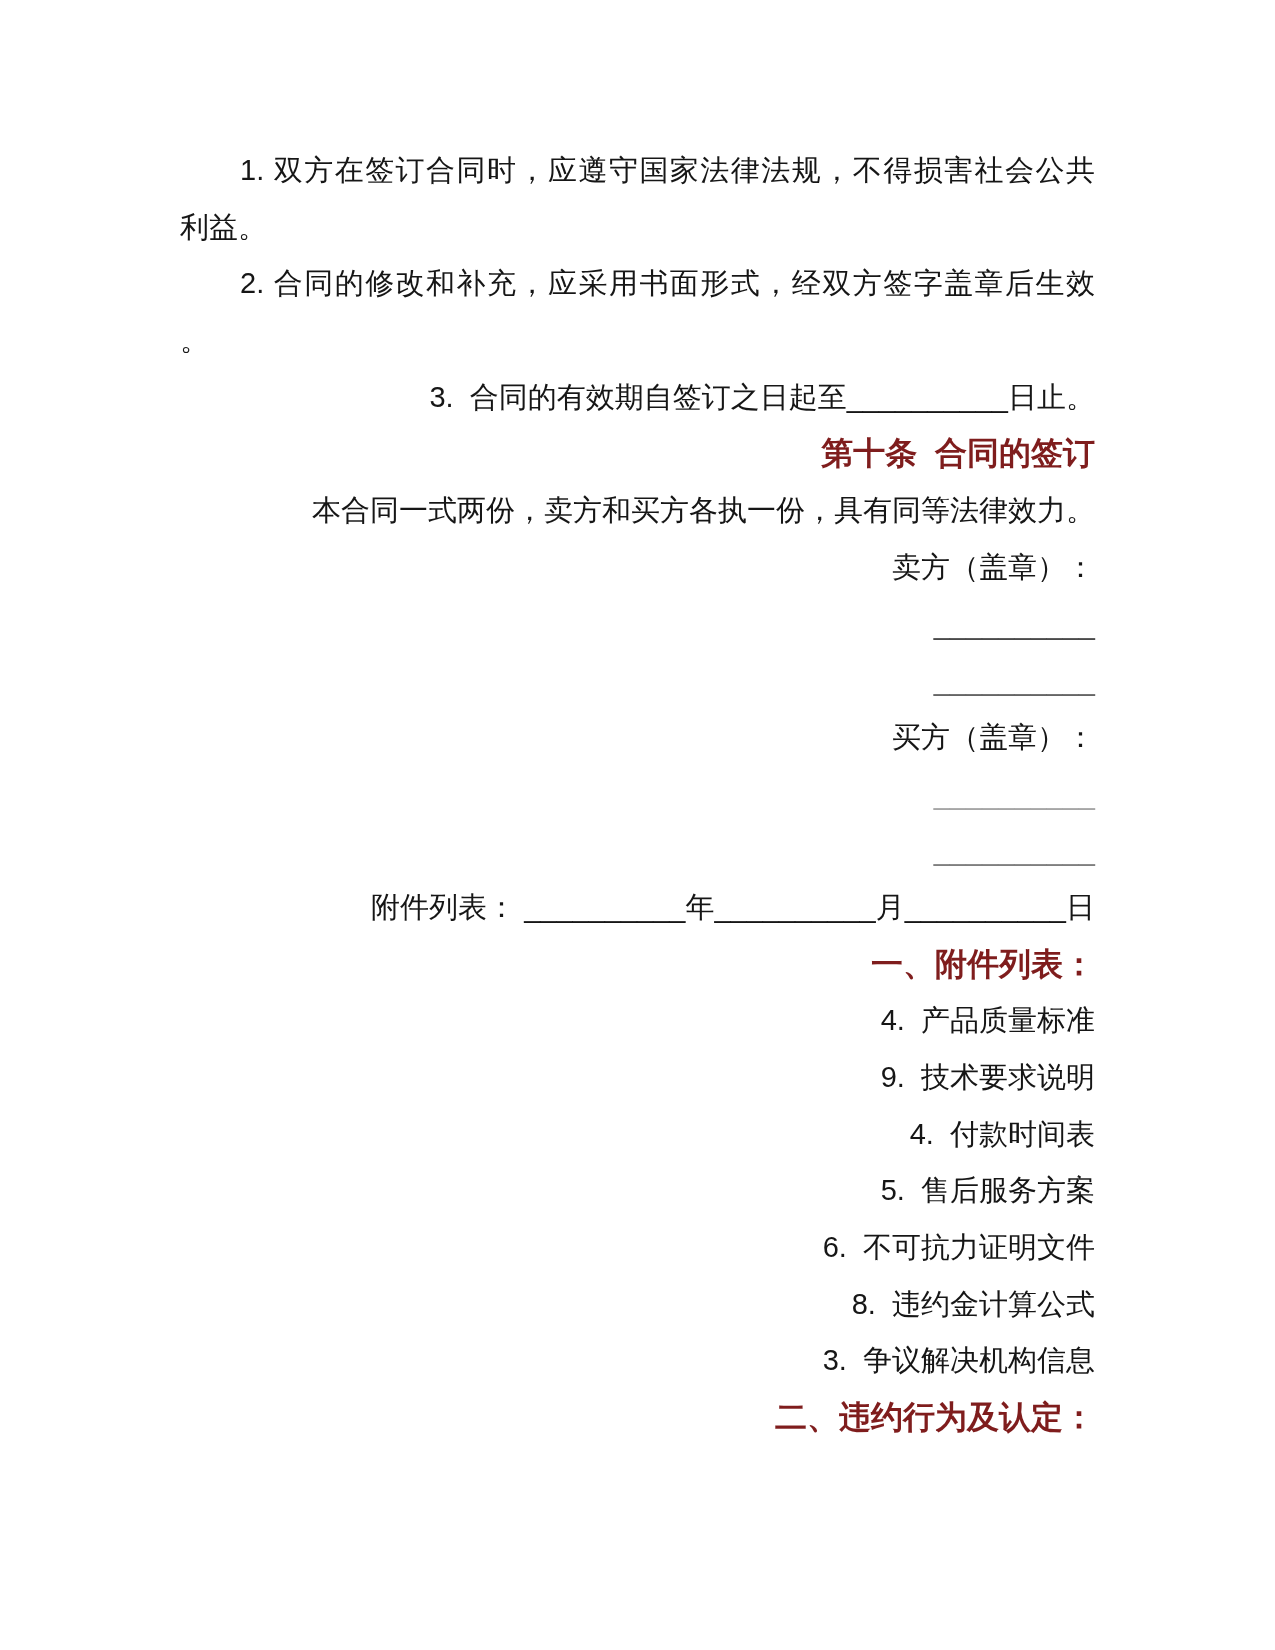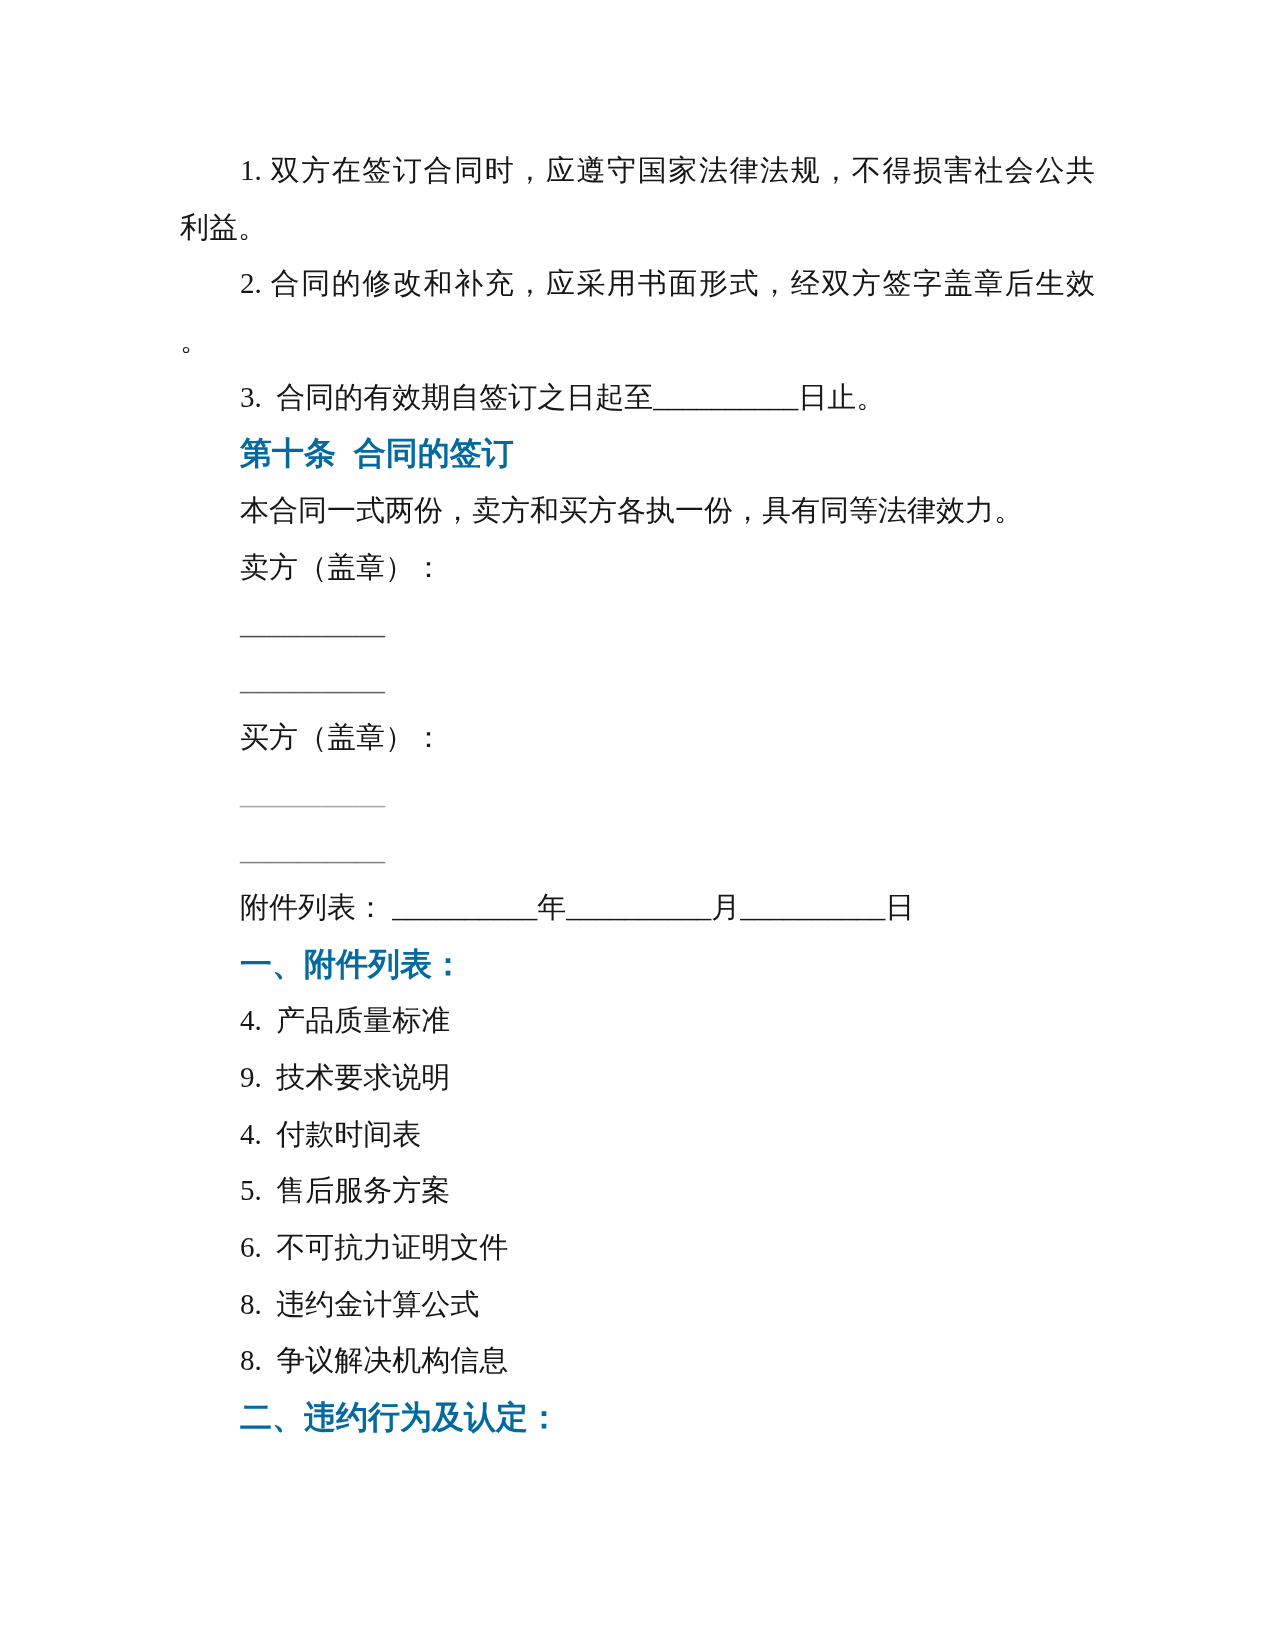--- a/index.html
+++ b/index.html
@@ -14,41 +14,42 @@
     background: #ffffff;
     overflow: hidden;
   }
   .doc {
     position: absolute;
     left: 180px;
     top: 142px;
     width: 915px;
   }
   .line {
-    font-family: Liberation Serif, serif;
+    font-family: Liberation Sans, sans-serif;
     font-size: 29px;
     line-height: 56.7px;
     height: 56.7px;
     color: #161616;
     white-space: pre;
   }
   .indent {
     text-indent: 60px;
+    text-align: right;
   }
   
   .stretch {
     white-space: normal;
     text-align: justify;
     text-align-last: justify;
   }
   .heading {
     font-family: "Liberation Sans", "DejaVu Sans", sans-serif;
     font-weight: 700;
     font-size: 32px;
-    color: #0369a1;
+    color: #7f1d1d;
   }
   
   .ul-a { color: #4a4a4a; }
   .ul-b { color: #656565; }
   .ul-c { color: #a6a6a6; }
   .ul-d { color: #7f7f7f; }
 </style>
 </head>
 <body>
 
@@ -74,18 +75,18 @@
 
     <div class="line indent">附件列表： __________年__________月__________日</div>
 
     <div class="line heading indent">一、附件列表：</div>
     <div class="line indent">4.  产品质量标准</div>
     <div class="line indent">9.  技术要求说明</div>
     <div class="line indent">4.  付款时间表</div>
     <div class="line indent">5.  售后服务方案</div>
     <div class="line indent">6.  不可抗力证明文件</div>
     <div class="line indent">8.  违约金计算公式</div>
-    <div class="line indent">8.  争议解决机构信息</div>
+    <div class="line indent">3.  争议解决机构信息</div>
 
     <div class="line heading indent">二、违约行为及认定：</div>
 
   </div>
 </div>
 
 </body></html>

